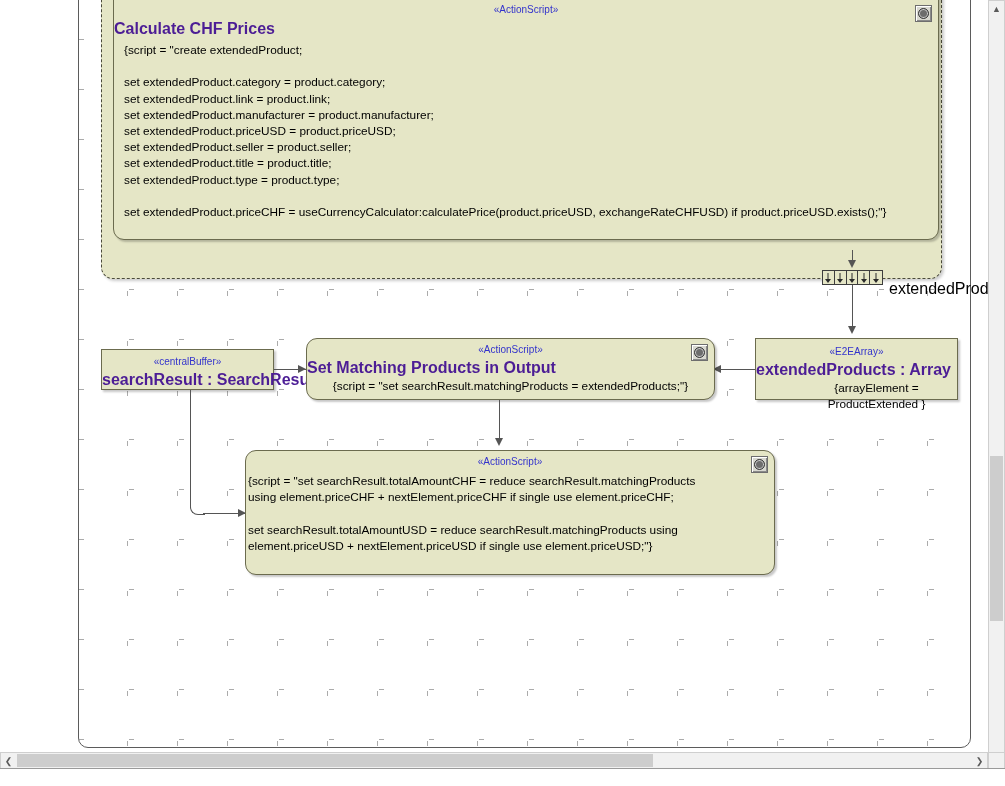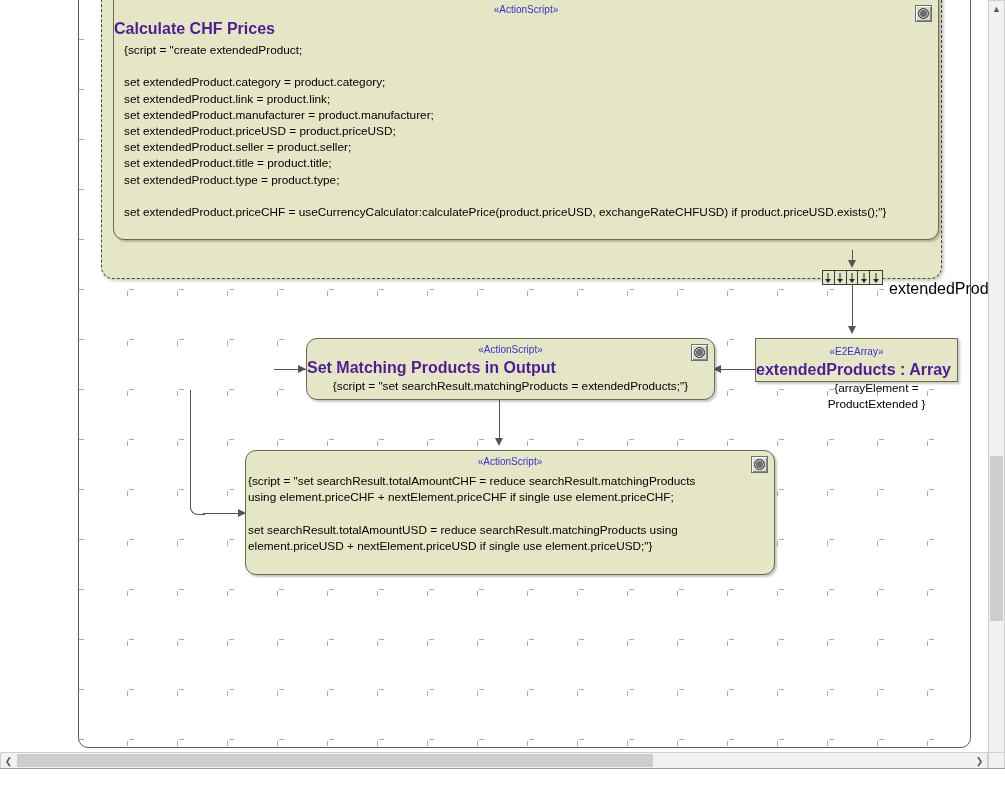--- a/index.html
+++ b/index.html
@@ -194,29 +194,33 @@
       <div class="cell"></div>
     </div>
     <div class="pin-label" style="left:889px;top:280px;">extendedProduct</div>
 
     <div class="conn v" style="left:852px;top:250px;height:12px;"></div>
     <div class="arrowhead arrow-down" style="left:848px;top:260px;"></div>
 
     <div class="conn v" style="left:852px;top:285px;height:43px;"></div>
     <div class="arrowhead arrow-down" style="left:848px;top:326px;"></div>
 
-    <div class="node sharp" style="left:755px;top:338px;width:203px;height:44px;">
+    <div class="node sharp" style="left:755px;top:338px;width:203px;height:62px;">
       <div class="stereotype" style="margin-top:6px;">«E2EArray»</div>
       <div class="nodename" style="margin-top:3px;">extendedProducts : Array</div>
       <div class="script centered" style="margin-top:3px;padding-left:40px;">{arrayElement = ProductExtended }</div>
     </div>
 
     <div class="conn h" style="left:715px;top:369px;width:40px;"></div>
     <div class="arrowhead arrow-left" style="left:713px;top:365px;"></div>
 
+    <div class="node sharp" style="left:101px;top:349px;width:173px;height:41px;">
+      <div class="stereotype" style="margin-top:5px;">«centralBuffer»</div>
+      <div class="nodename" style="margin-top:3px;">searchResult : SearchResult</div>
+    </div>
 
     <div class="conn h" style="left:274px;top:369px;width:32px;"></div>
     <div class="arrowhead arrow-right" style="left:298px;top:365px;"></div>
 
     <div class="conn v" style="left:190px;top:390px;height:118px;"></div>
     <div class="elbow" style="left:190px;top:500px;width:14px;height:14px;border-radius:0 0 0 8px;border-top:none;border-right:none;"></div>
     <div class="conn h" style="left:203px;top:513px;width:42px;"></div>
     <div class="arrowhead arrow-right" style="left:238px;top:509px;"></div>
 
     <div class="node rounded" style="left:306px;top:338px;width:409px;height:62px;">

